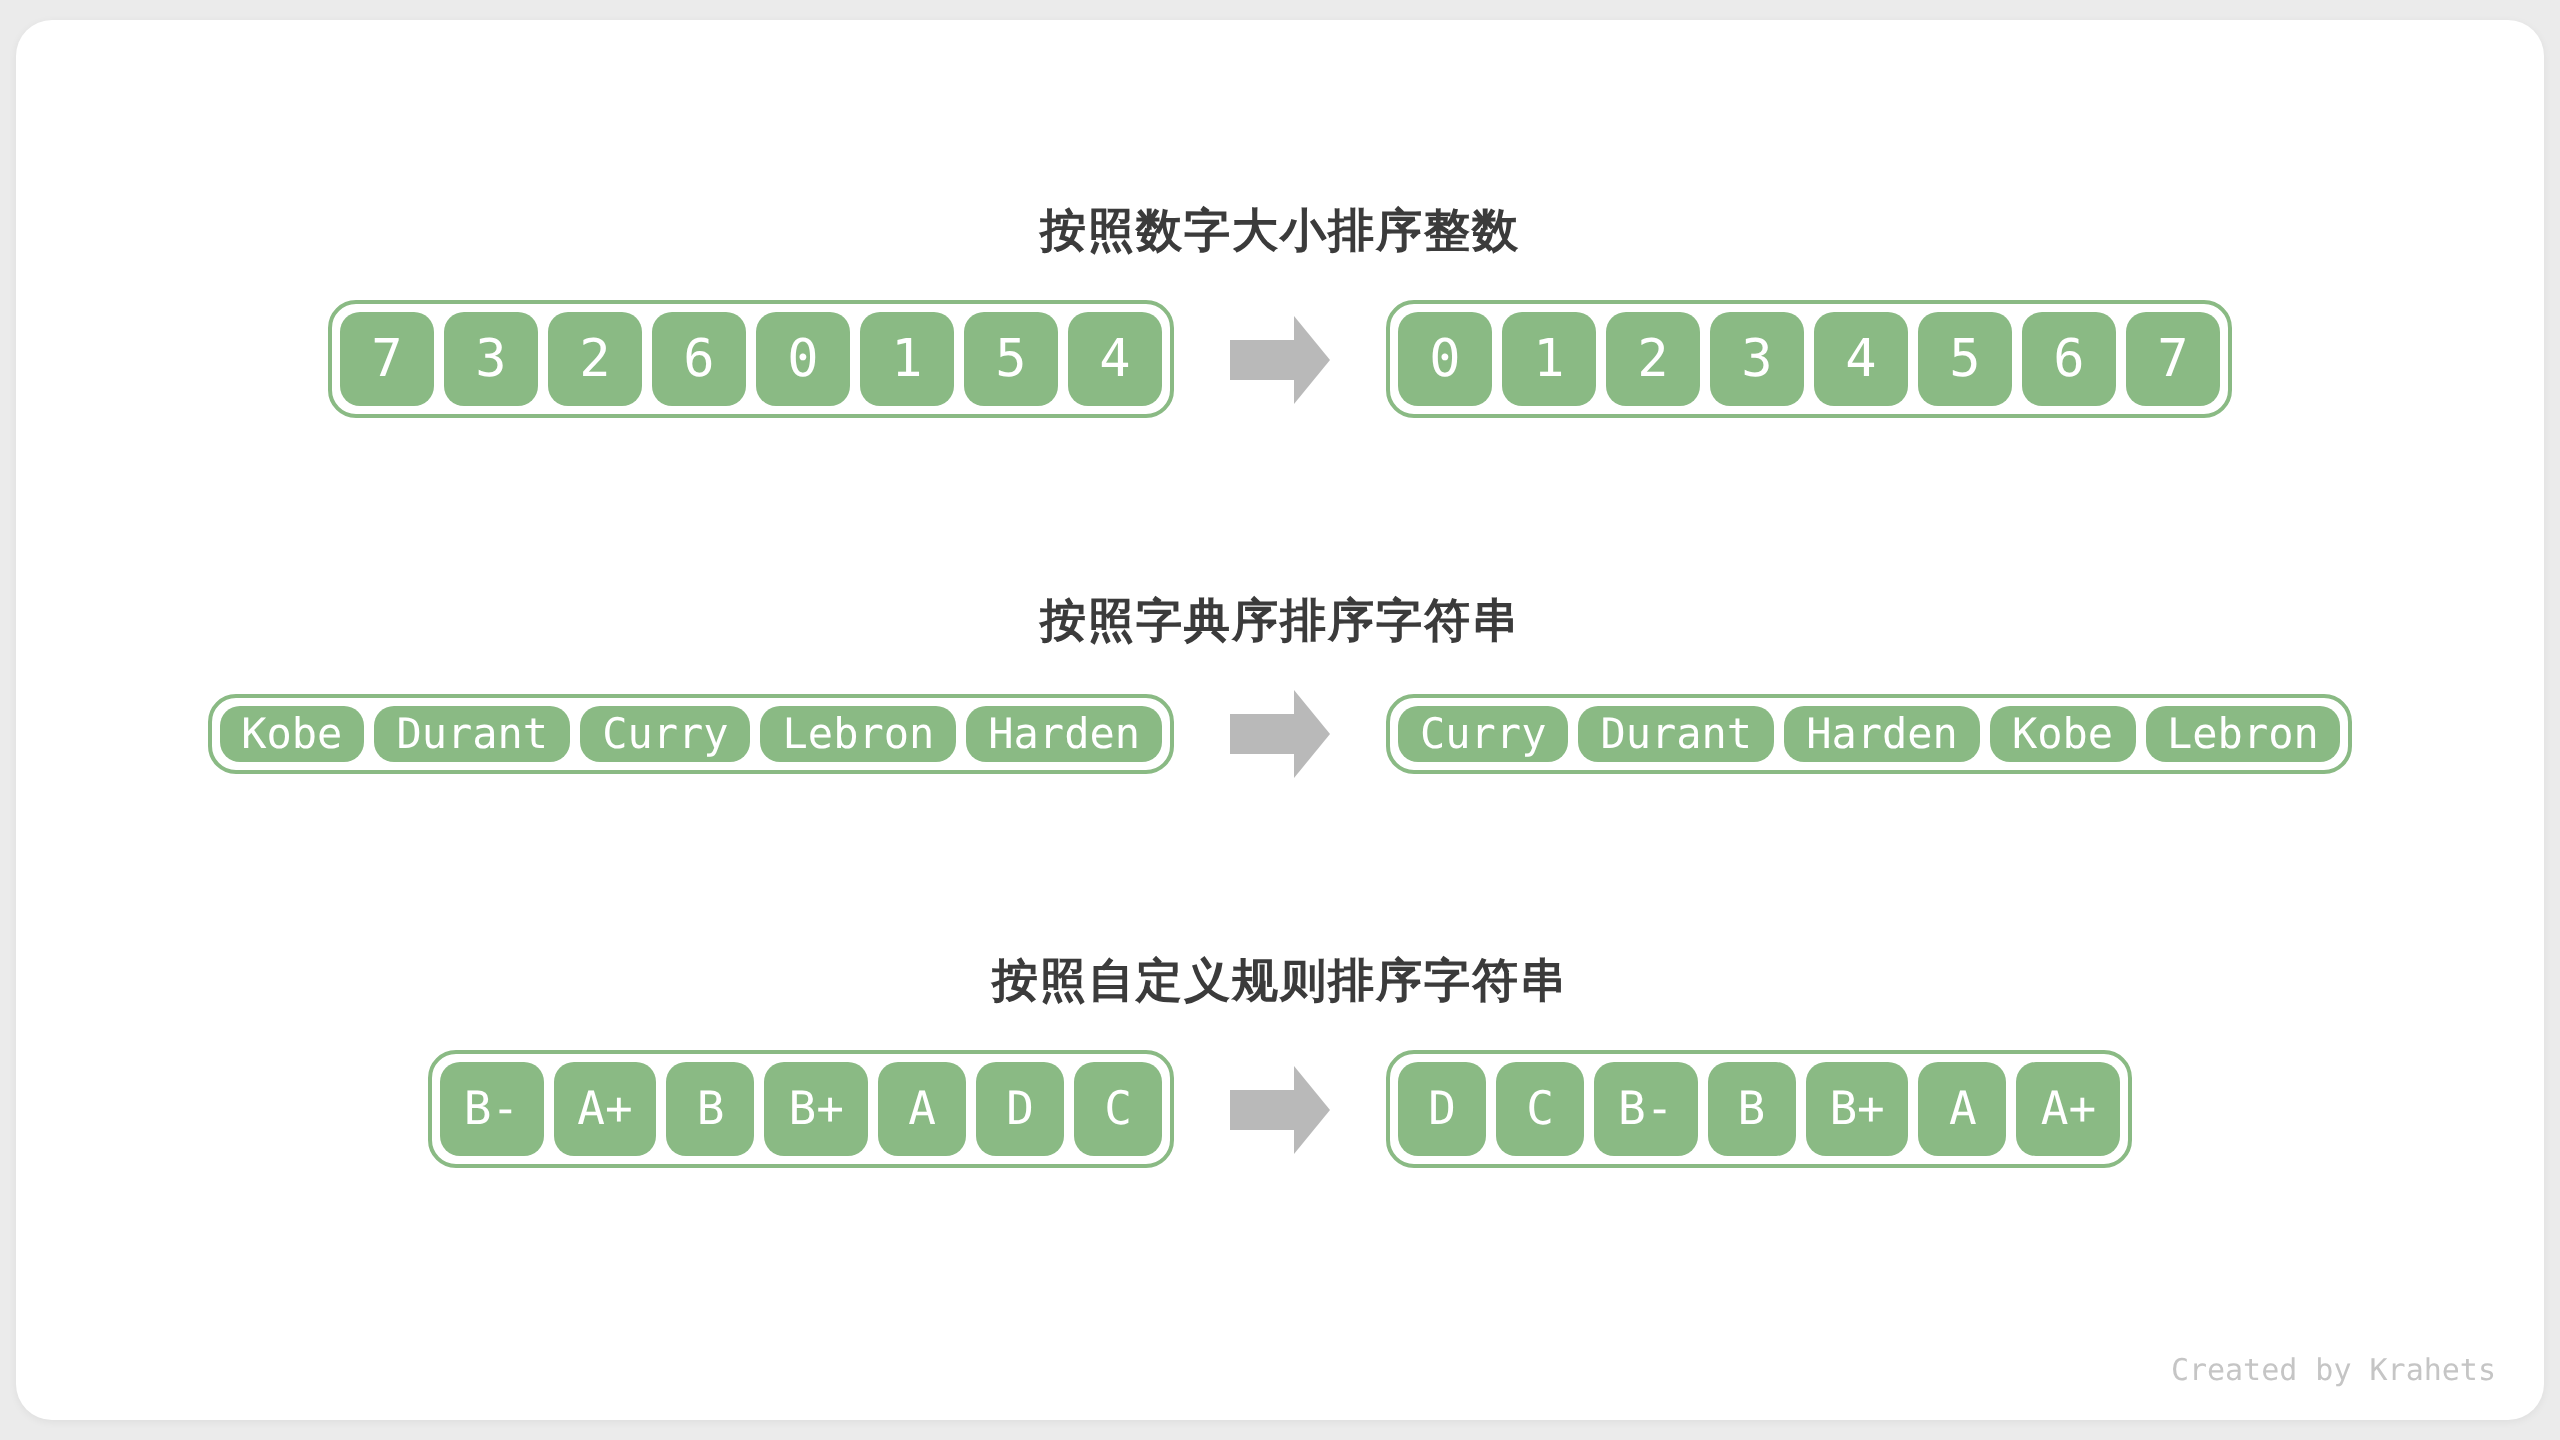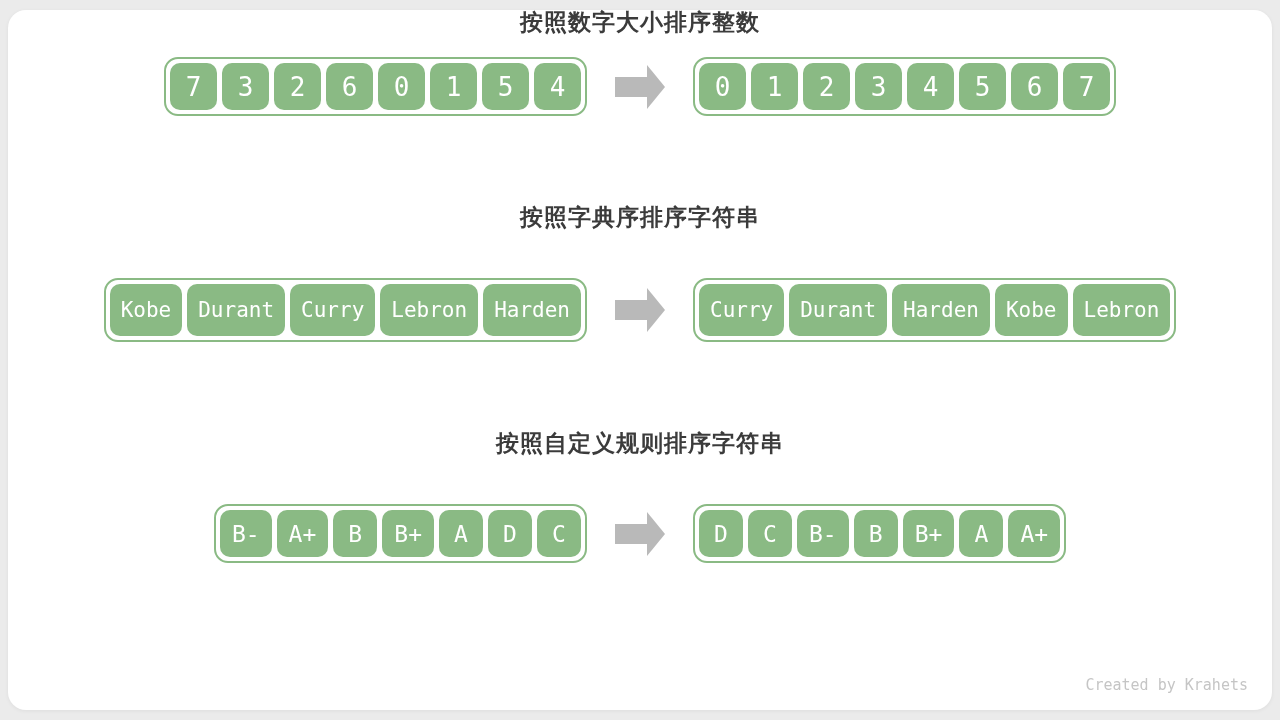--- a/index.html
+++ b/index.html
@@ -21,27 +21,28 @@
     width:1264px;height:700px;
     margin:10px 8px;
     background:var(--card);
     border-radius:18px;
     box-shadow:0 1px 4px rgba(0,0,0,0.06);
   }
   .diagram{
     display:flex;
     flex-direction:column;
     align-items:center;
+    padding-top:93px;
   }
   .section{
     display:flex;
     flex-direction:column;
     align-items:center;
   }
-  .section + .section{margin-top:89px;gap:26px;}
+  .section + .section{margin-top:89px;}
   .section-title{
     font-size:23px;
     line-height:24px;
     font-weight:700;
     color:var(--title);
     letter-spacing:1px;
     margin-bottom:23px;
   }
   .row{
     display:flex;
@@ -59,21 +60,21 @@
   .cell{
     display:flex;
     align-items:center;
     justify-content:center;
     background:var(--green);
     color:#ffffff;
     font-family:"DejaVu Sans Mono","Liberation Mono",monospace;
     border-radius:10px;
   }
   .s0 .cell{width:47px;height:47px;font-size:26px;}
-  .s1 .cell{height:52px;padding:0 11px;font-size:21px;}
+  .s1 .cell{height:28px;padding:0 11px;font-size:21px;}
   .s2 .cell{min-width:44px;height:47px;padding:0 12px;font-size:23px;}
   .arrow{
     display:flex;
     align-items:center;
     margin:0 28px;
   }
   .arrow-shaft{
     width:32px;height:20px;
     background:var(--arrow);
   }

